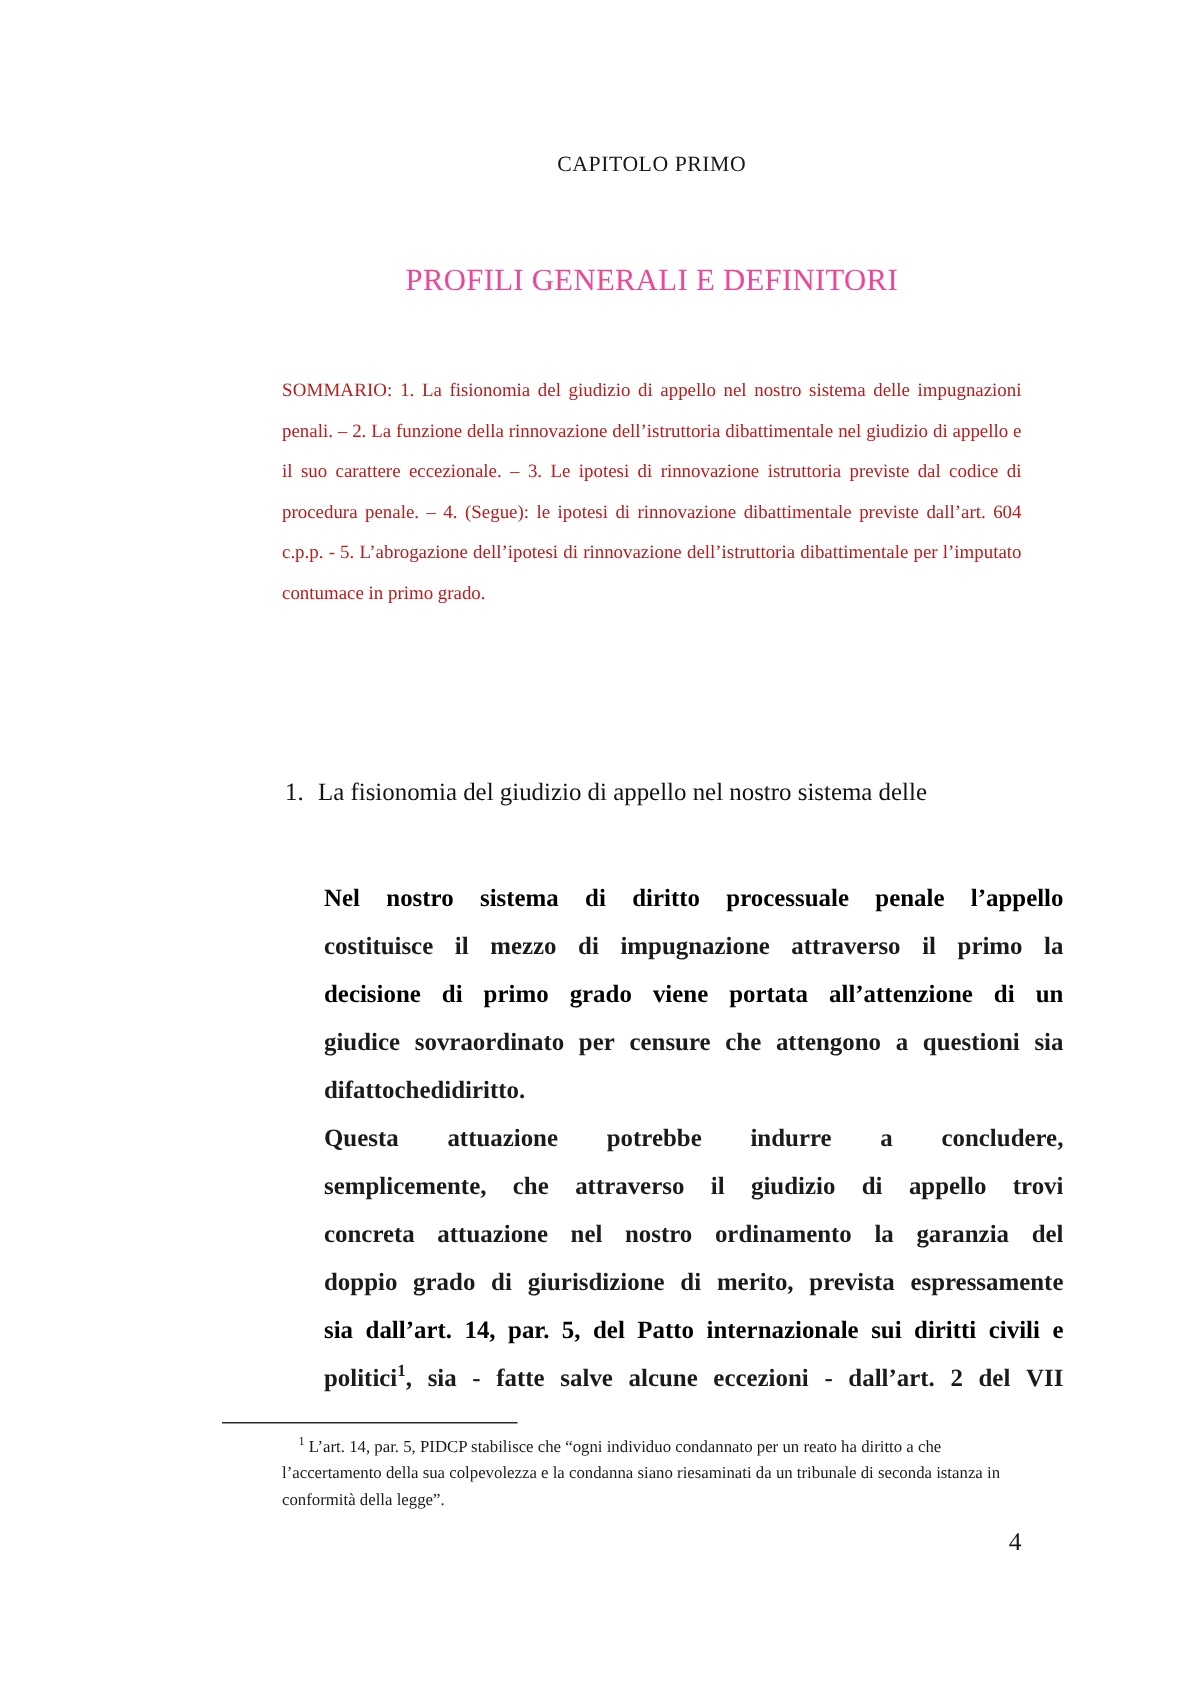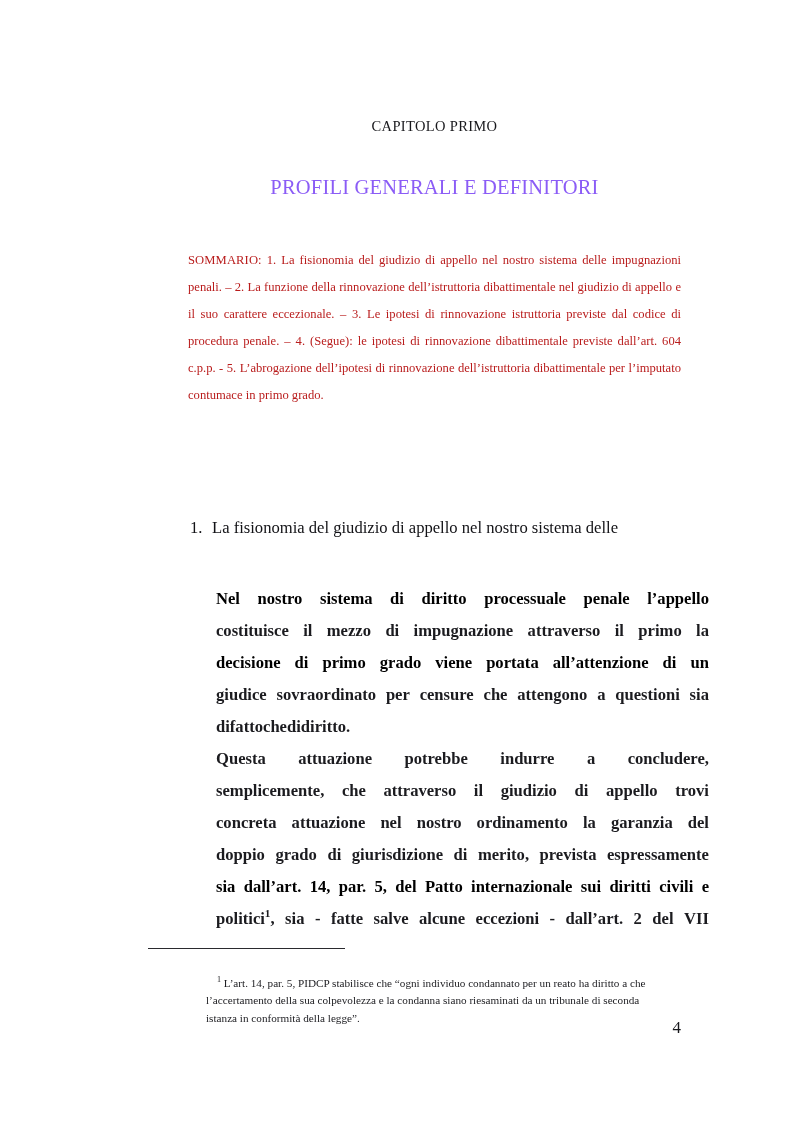--- a/index.html
+++ b/index.html
@@ -27,36 +27,36 @@
 
   
   .col {
     position: absolute;
     left: 188px;
     width: 493px;
   }
 
   
   .chapter-label {
-    top: 118px;
+    top: 102px;
     text-align: center;
     font-size: 14.5px;
     letter-spacing: 0.35px;
     line-height: 1.2;
     color: #17171b;
   }
 
   
   .chapter-title {
     top: 175px;
     text-align: center;
     font-size: 20.5px;
     letter-spacing: 0.2px;
     line-height: 1.25;
-    color: #8b5cf6;
+    color: #ec4899;
   }
 
   
   .summary {
     top: 247px;
     text-align: justify;
     text-justify: inter-word;
     font-size: 12.6px;
     line-height: 26.9px;
     color: #b91c1c;
@@ -134,21 +134,21 @@
     position: absolute;
     left: 188px;
     top: 957px;
     width: 493px;
     font-size: 11.2px;
     line-height: 17.4px;
     text-align: left;
     color: #1b1b1f;
   }
   .footnote p {
-    margin: 18px;
+    margin: 0;
     text-indent: 11px;
   }
   .footnote .fn-num {
     font-size: 0.72em;
     vertical-align: super;
     line-height: 0;
   }
 
   
   .page-number {

